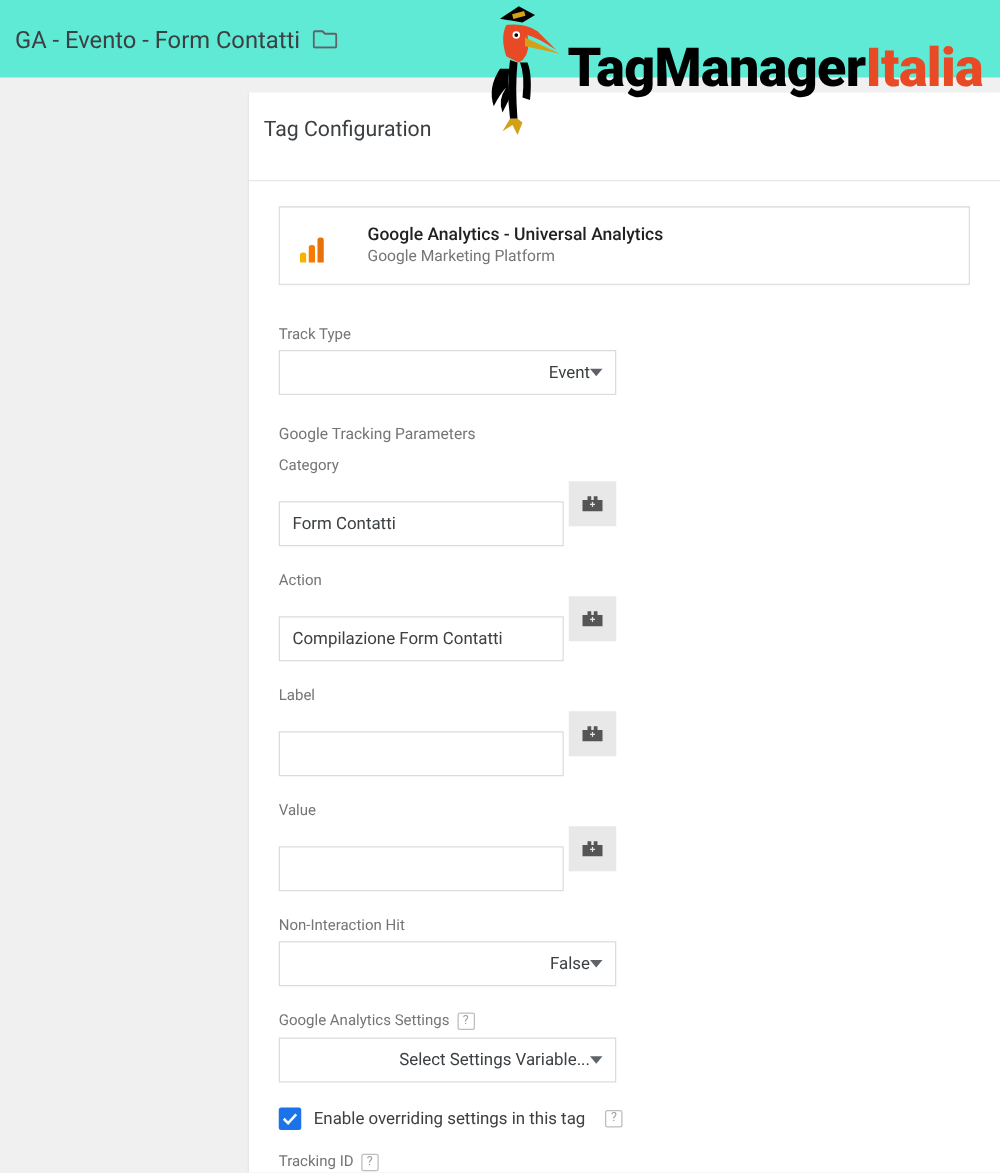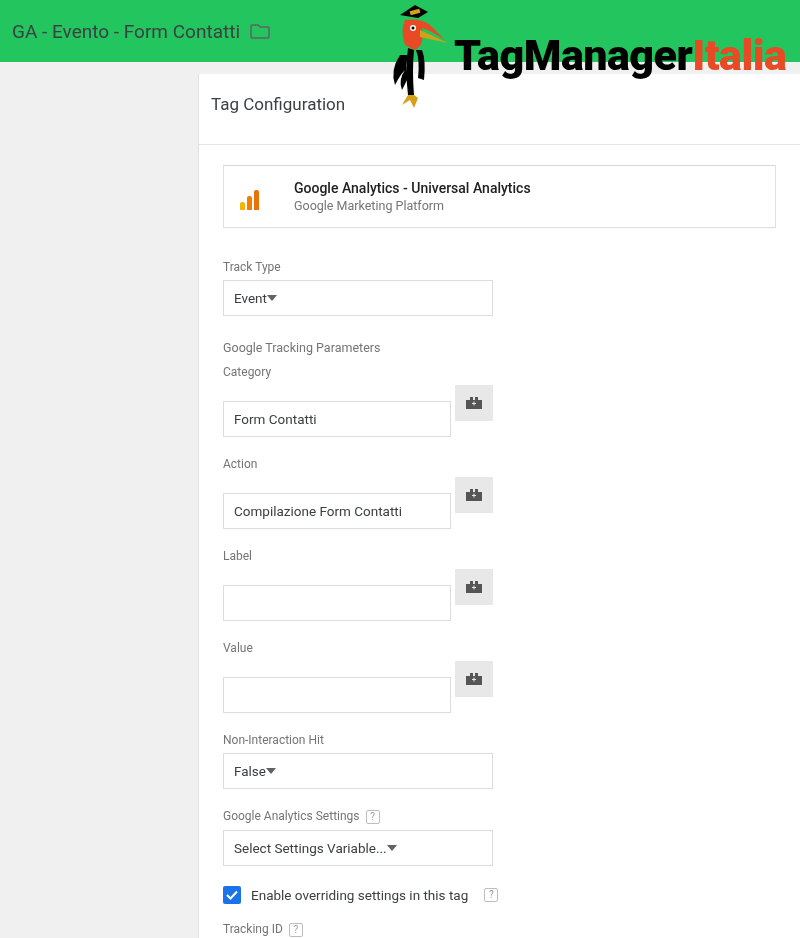--- a/index.html
+++ b/index.html
@@ -5,21 +5,21 @@
   * { box-sizing: border-box; margin: 0; padding: 0; }
   body {
     font-family: Roboto, Arial, sans-serif;
     background: #f0f0f0;
     width: 800px;
     height: 938px;
     overflow: hidden;
     color: #212121;
   }
   .header-bar {
-    background: #22c55e;
+    background: #5eead4;
     height: 62px;
     display: flex;
     align-items: center;
     padding: 12px 12px;
     position: relative;
     z-index: 1;
   }
   .tag-title {
     font-size: 19px;
     font-weight: 400;
@@ -88,21 +88,21 @@
     border: 1px solid #dadce0;
     height: 36px;
     background:#fff;
     display:flex;
     align-items:center;
     padding: 0 10px;
     font-size: 13.5px;
     color:#3c4043;
     position: relative;
   }
-  .select-box { width: 270px; justify-content: flex-start; }
+  .select-box { width: 270px; justify-content: flex-end; }
   .select-box:after {
     content:""; border-left:5px solid transparent; border-right:5px solid transparent; border-top:6px solid #5f6368;
   }
   .input-row { display:flex; width: 270px; gap: 4px; }
   .input-box { flex:1;margin-top:16px; }
   .var-btn {
     width: 38px; height: 36px;
     background:#e8e8e8;
     border: none;
     display:flex; align-items:center; justify-content:center;

